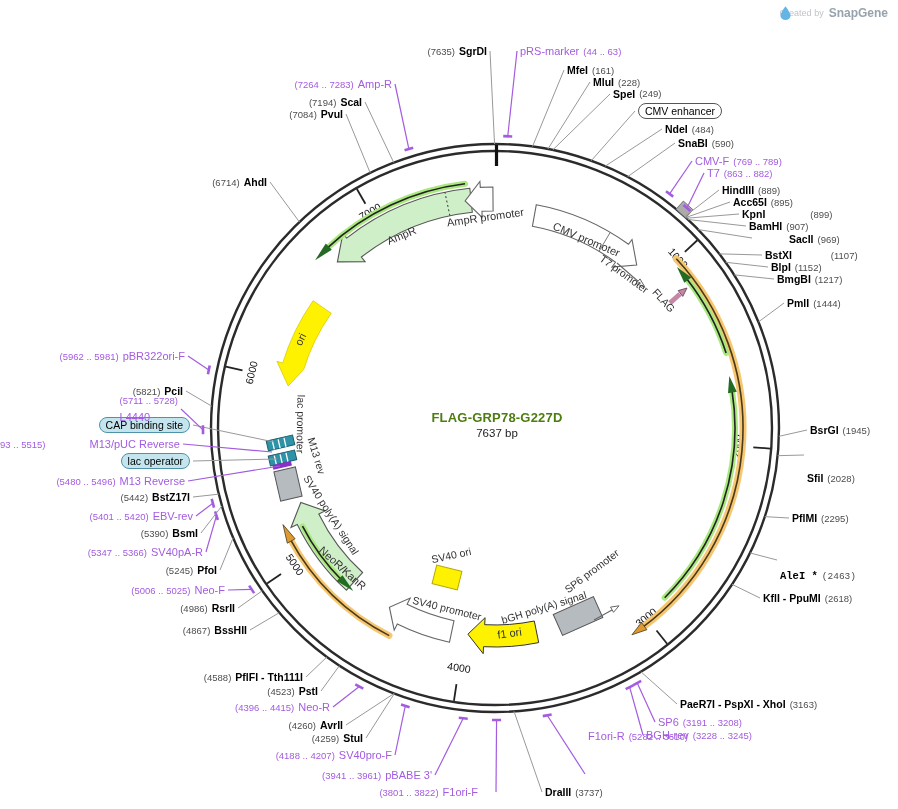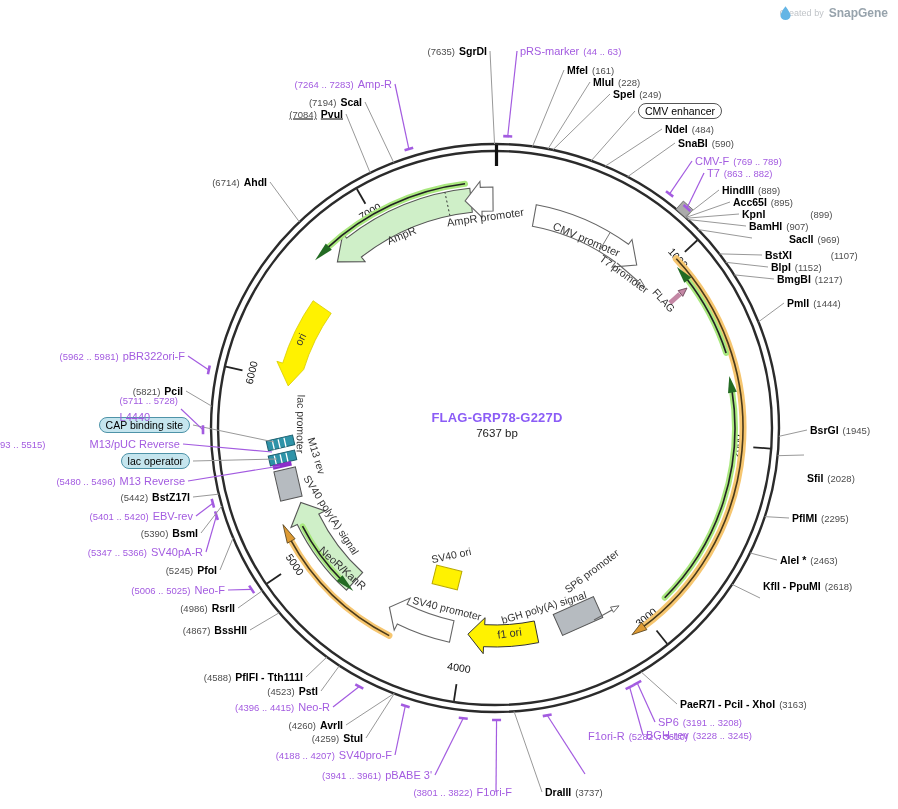--- a/index.html
+++ b/index.html
@@ -12,21 +12,21 @@
   .nm-e{font-weight:bold;color:#000;font-size:10.5px;}
   .dt-e{color:#4d4d4d;font-size:9.5px;}
   .nm-p{color:#A35BE0;font-size:11px;}
   .dt-p{color:#A35BE0;font-size:9.5px;}
   .box-white{border:1px solid #555;border-radius:8px;background:#fff;color:#000;
              font-size:10.5px;padding:0 6px;line-height:14px;}
   .box-teal{border:1px solid #4E93A8;border-radius:8px;background:#C5E5EE;color:#000;
             font-size:10.5px;padding:0 6px;line-height:14px;}
   .title-block{position:absolute;left:497px;top:424px;transform:translate(-50%,-50%);
                text-align:center;}
-  .title-name{font-size:13px;font-weight:bold;color:#8b5cf6;letter-spacing:0.2px;}
+  .title-name{font-size:13px;font-weight:bold;color:#4d7c0f;letter-spacing:0.2px;}
   .title-bp{font-size:11.5px;color:#222;margin-top:2px;}
   .watermark{position:absolute;right:10px;top:6px;display:flex;align-items:center;gap:5px;}
   .wm-created{font-size:9px;color:#c0c4c8;}
   .wm-brand{font-size:12px;font-weight:bold;color:#97A3AC;}
   .feat-label{font-family:"Liberation Sans",sans-serif;fill:#333;}
 </style>
 </head>
 <body>
 
 <div class="stage">
@@ -243,21 +243,21 @@
         <span class="dt-p">(44 .. 63)</span>
       </div>
       <div class="site-label" style="left: 567px; top: 70px;">
         <span class="nm-e">MfeI</span>
         <span class="dt-e">(161)</span>
       </div>
       <div class="site-label" style="left: 593px; top: 82px;">
         <span class="nm-e">MluI</span>
         <span class="dt-e">(228)</span>
       </div>
-      <div class="site-label" style="left: 613px; top: 94px;">
+      <div class="site-label" style="left: 613px; top: 94px; align-items: center;">
         <span class="nm-e">SpeI</span>
         <span class="dt-e">(249)</span>
       </div>
       <div class="site-label box-white" style="left: 638px; top: 111px;">CMV enhancer</div>
       <div class="site-label" style="left: 665px; top: 129px;">
         <span class="nm-e">NdeI</span>
         <span class="dt-e">(484)</span>
       </div>
       <div class="site-label" style="left: 678px; top: 143px;">
         <span class="nm-e">SnaBI</span>
@@ -312,49 +312,49 @@
         <span class="dt-e">(1945)</span>
       </div>
       <div class="site-label" style="left: 807px; top: 478px;">
         <span class="nm-e">SfiI</span>
         <span class="dt-e">(2028)</span>
       </div>
       <div class="site-label" style="left: 792px; top: 518px;">
         <span class="nm-e">PflMI</span>
         <span class="dt-e">(2295)</span>
       </div>
-      <div class="site-label" style="left: 780px; top: 560px;">
+      <div class="site-label" style="left: 780px; top: 576px; font-family: Liberation Mono, monospace;">
         <span class="nm-e">AleI *</span>
         <span class="dt-e">(2463)</span>
       </div>
-      <div class="site-label" style="left: 763px; top: 586px;">
+      <div class="site-label" style="left: 763px; top: 598px;">
         <span class="nm-e">KflI - PpuMI</span>
         <span class="dt-e">(2618)</span>
       </div>
       <div class="site-label" style="left: 680px; top: 704px;">
-        <span class="nm-e">PaeR7I - PciI - XhoI</span>
+        <span class="nm-e">PaeR7I - PspXI - XhoI</span>
         <span class="dt-e">(3163)</span>
       </div>
       <div class="site-label" style="left: 658px; top: 722px;">
         <span class="nm-p">SP6</span>
         <span class="dt-p">(3191 .. 3208)</span>
       </div>
       <div class="site-label" style="left: 646px; top: 735px;">
         <span class="nm-p">BGH-rev</span>
         <span class="dt-p">(3228 .. 3245)</span>
       </div>
       <div class="site-label" style="left: 588px; top: 736px;">
         <span class="nm-p">F1ori-R</span>
         <span class="dt-p">(5282 .. 3610)</span>
       </div>
       <div class="site-label" style="left: 545px; top: 792px;">
         <span class="nm-e">DraIII</span>
         <span class="dt-e">(3737)</span>
       </div>
-      <div class="site-label" style="right: 386px; top: 792px;">
+      <div class="site-label" style="right: 420px; top: 792px;">
         <span class="dt-p">(3801 .. 3822)</span>
         <span class="nm-p">F1ori-F</span>
       </div>
       <div class="site-label" style="right: 466px; top: 775px;">
         <span class="dt-p">(3941 .. 3961)</span>
         <span class="nm-p">pBABE 3'</span>
       </div>
       <div class="site-label" style="right: 506px; top: 755px;">
         <span class="dt-p">(4188 .. 4207)</span>
         <span class="nm-p">SV40pro-F</span>
@@ -430,21 +430,21 @@
         <span class="nm-e">PciI</span>
       </div>
       <div class="site-label" style="right: 713px; top: 356px;">
         <span class="dt-p">(5962 .. 5981)</span>
         <span class="nm-p">pBR322ori-F</span>
       </div>
       <div class="site-label" style="right: 631px; top: 182px;">
         <span class="dt-e">(6714)</span>
         <span class="nm-e">AhdI</span>
       </div>
-      <div class="site-label" style="right: 555px; top: 114px; text-decoration: underline;">
+      <div class="site-label" style="right: 555px; top: 114px;">
         <span class="dt-e">(7084)</span>
         <span class="nm-e">PvuI</span>
       </div>
       <div class="site-label" style="right: 536px; top: 102px;">
         <span class="dt-e">(7194)</span>
         <span class="nm-e">ScaI</span>
       </div>
       <div class="site-label" style="right: 506px; top: 84px;">
         <span class="dt-p">(7264 .. 7283)</span>
         <span class="nm-p">Amp-R</span>

